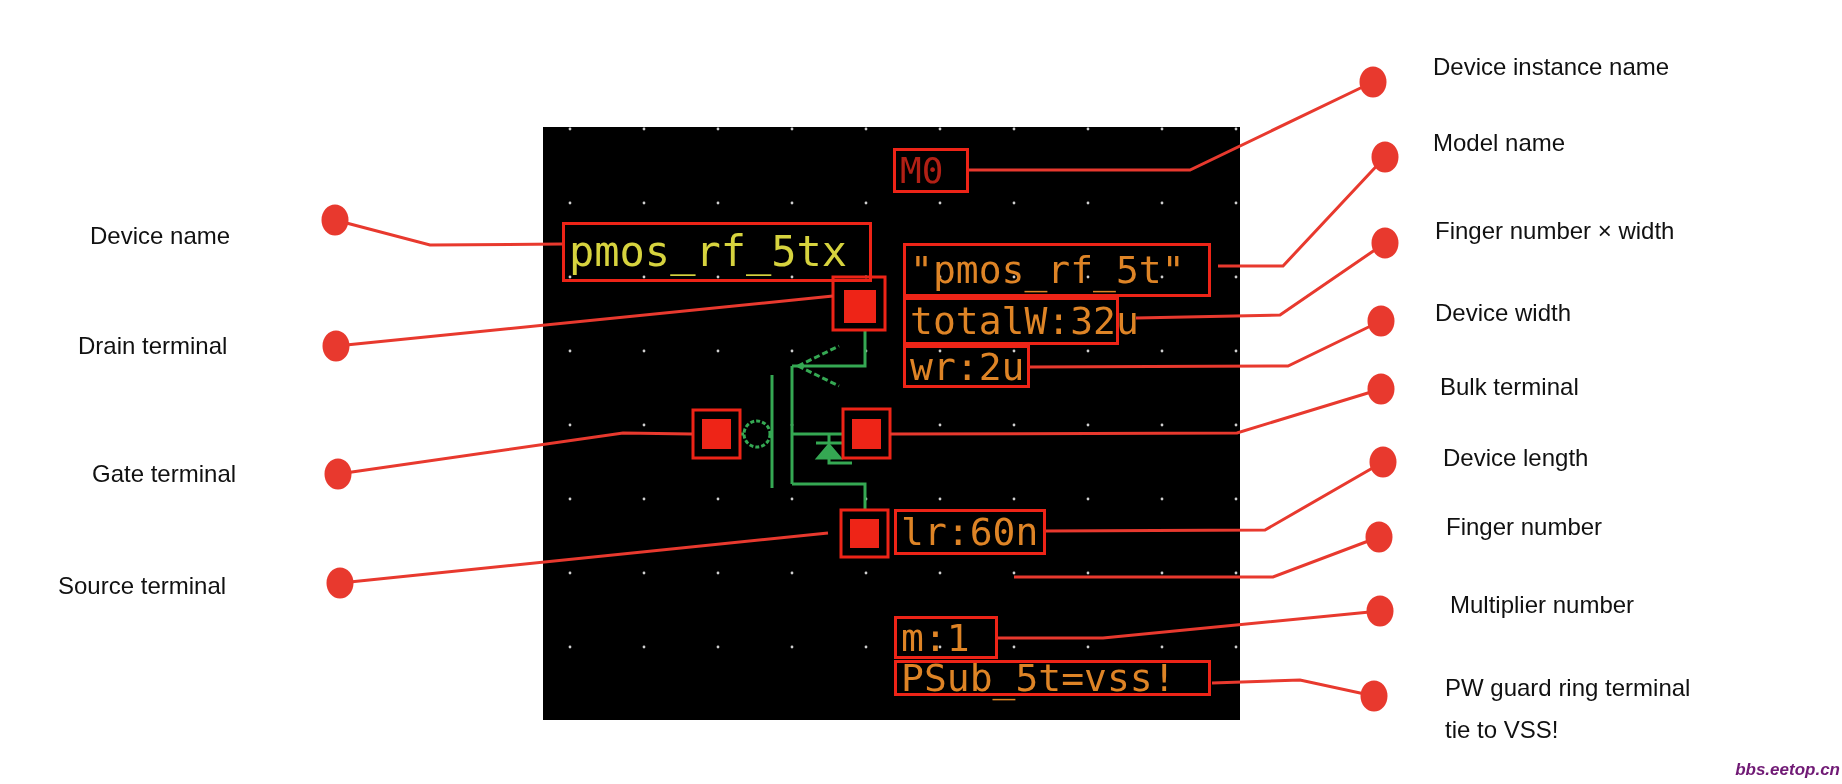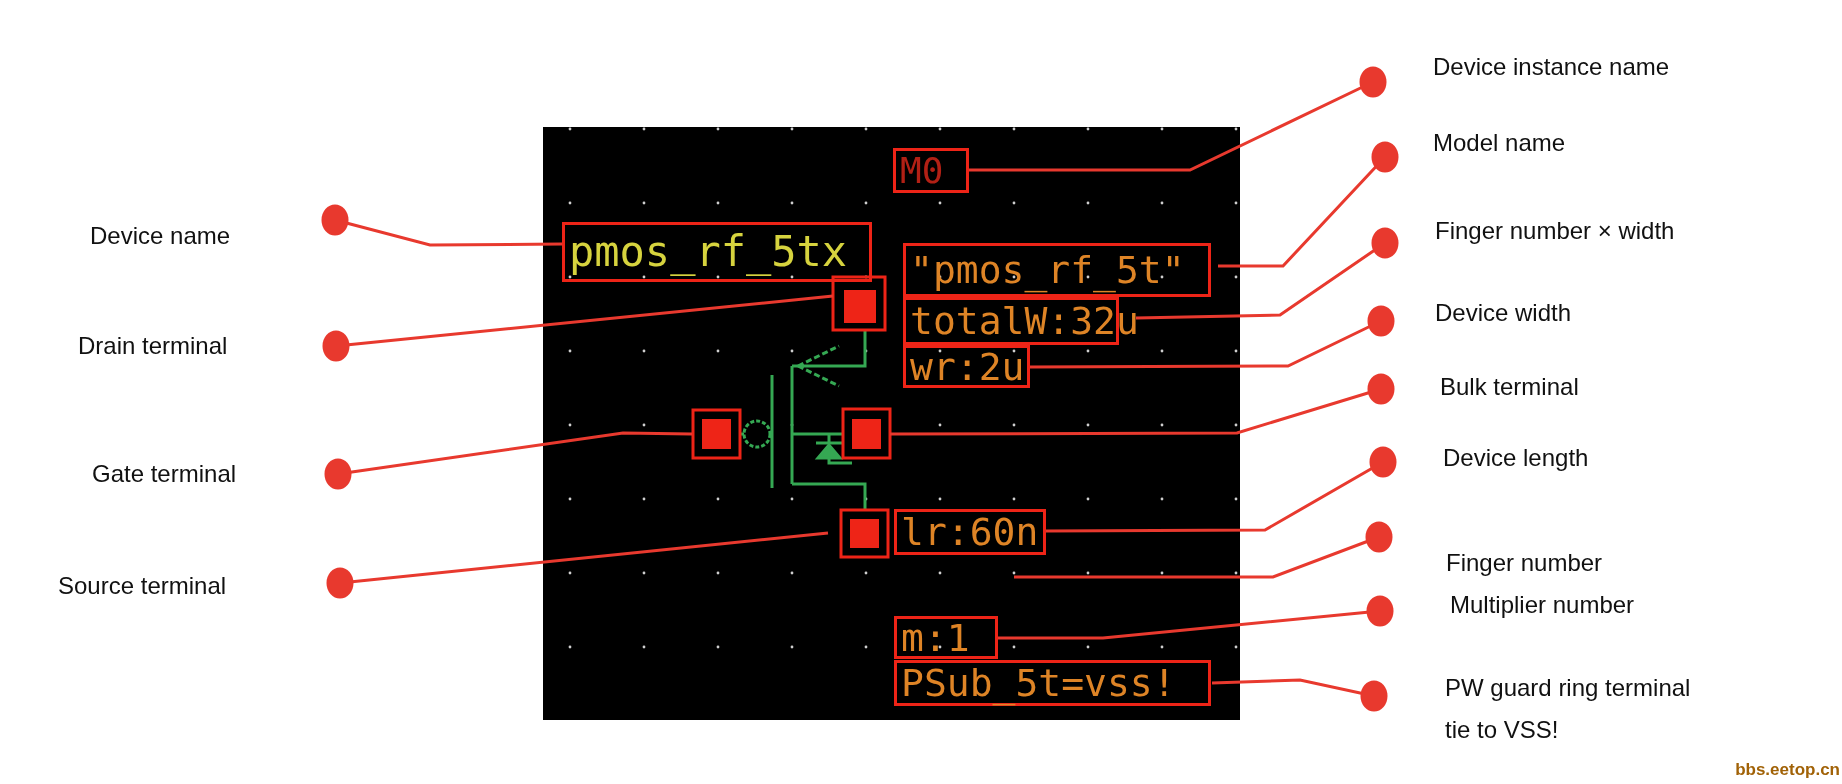--- a/index.html
+++ b/index.html
@@ -39,22 +39,23 @@
     color:#111;
     white-space:nowrap;
     line-height:42px;
   }
   
   #overlay{position:absolute;left:0;top:0;z-index:5;pointer-events:none;}
   
   #watermark{
     position:absolute;right:2px;bottom:4px;
     font-size:17px;font-weight:bold;
-    color:#a16207;
+    color:#701a75;
     font-family:"Liberation Sans", sans-serif;
+    font-style:italic;
   }
 </style>
 </head>
 <body>
 
 <div id="canvas">
 
   <svg id="symSvg" width="697" height="593" viewBox="0 0 697 593">
 
     <g id="grid-dots">
@@ -188,21 +189,21 @@
 
   <div class="pbox param" style="left:360px;top:170px;width:216px;height:48px;">totalW:32u</div>
 
   <div class="pbox param" style="left:360px;top:218px;width:127px;height:43px;">wr:2u</div>
 
   <div class="pbox param" style="left:351px;top:382px;width:152px;height:46px;">lr:60n</div>
 
 
   <div class="pbox param" style="left:351px;top:489px;width:104px;height:43px;">m:1</div>
 
-  <div class="pbox param" style="left:351px;top:533px;width:317px;height:46px;">PSub_5t=vss!</div>
+  <div class="pbox param" style="left:351px;top:533px;width:317px;height:36px;">PSub_5t=vss!</div>
 </div>
 
 <svg id="overlay" width="1842" height="784" viewBox="0 0 1842 784">
   <g stroke="#e8392e" stroke-width="3" fill="none">
 
     <polyline points="335,220 430,245 562,244"></polyline>
     <polyline points="336,346 833,296"></polyline>
     <polyline points="338,474 623,433 692,434"></polyline>
     <polyline points="340,583 828,533"></polyline>
 
@@ -237,20 +238,20 @@
 <div class="lbl" style="left:78px;top:325px;">Drain terminal</div>
 <div class="lbl" style="left:92px;top:453px;">Gate terminal</div>
 <div class="lbl" style="left:58px;top:565px;">Source terminal</div>
 
 <div class="lbl" style="left:1433px;top:46px;">Device instance name</div>
 <div class="lbl" style="left:1433px;top:122px;">Model name</div>
 <div class="lbl" style="left:1435px;top:210px;">Finger number × width</div>
 <div class="lbl" style="left:1435px;top:292px;">Device width</div>
 <div class="lbl" style="left:1440px;top:366px;">Bulk terminal</div>
 <div class="lbl" style="left:1443px;top:437px;">Device length</div>
-<div class="lbl" style="left:1446px;top:506px;margin-top:36px;">Finger number</div>
+<div class="lbl" style="left:1446px;top:506px;">Finger number</div>
 <div class="lbl" style="left:1450px;top:584px;">Multiplier number</div>
 <div class="lbl" style="left:1445px;top:667px;">
   <div>PW guard ring terminal</div>
   <div>tie to VSS!</div>
 </div>
 
 <div id="watermark">bbs.eetop.cn</div>
 
 </body></html>

